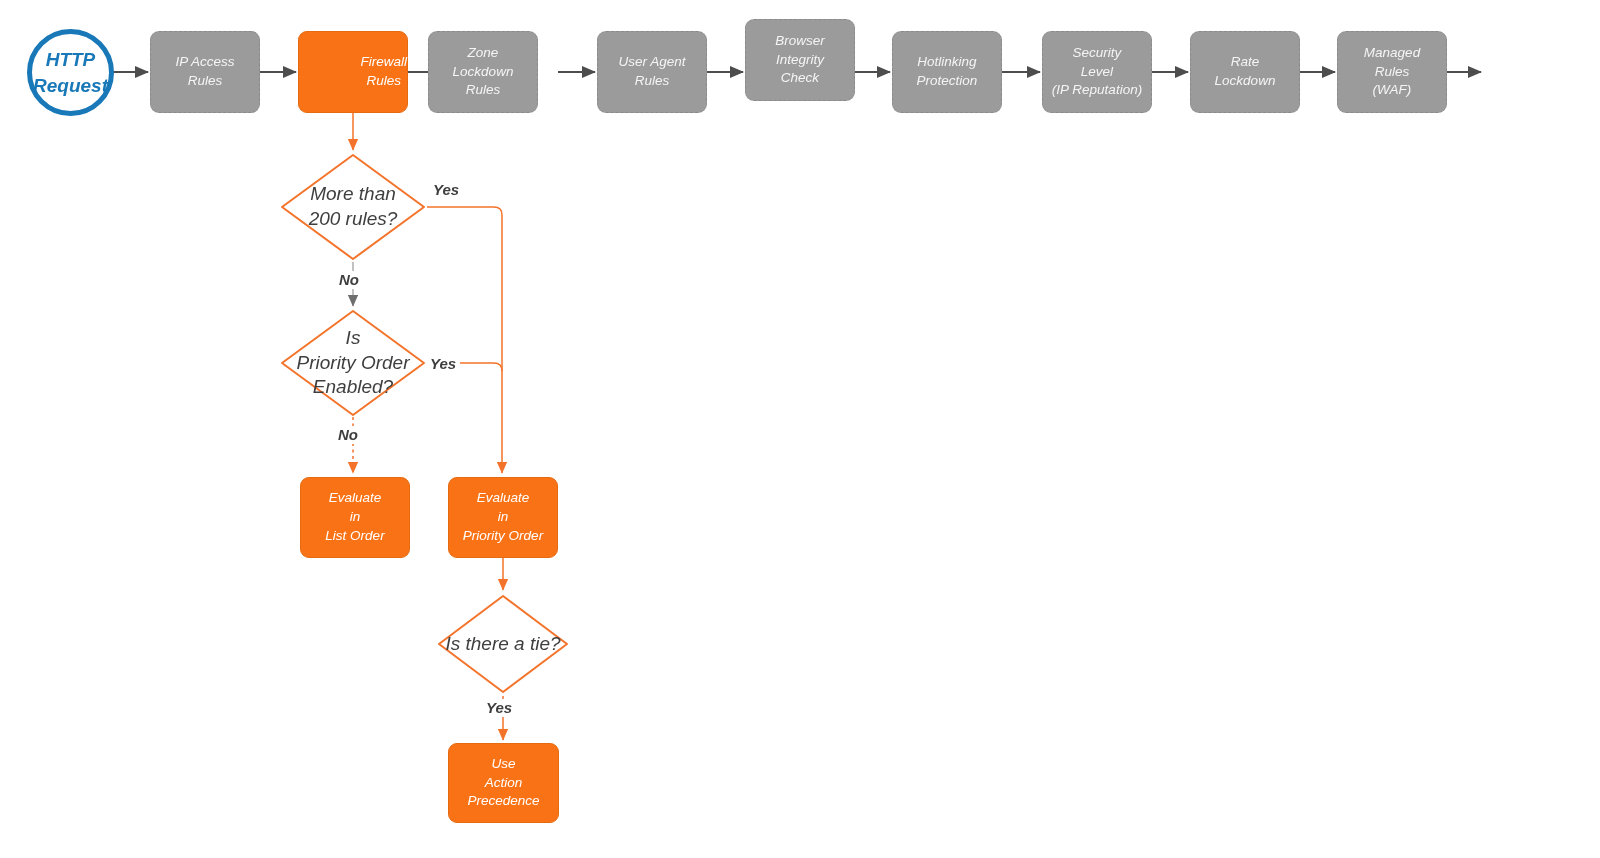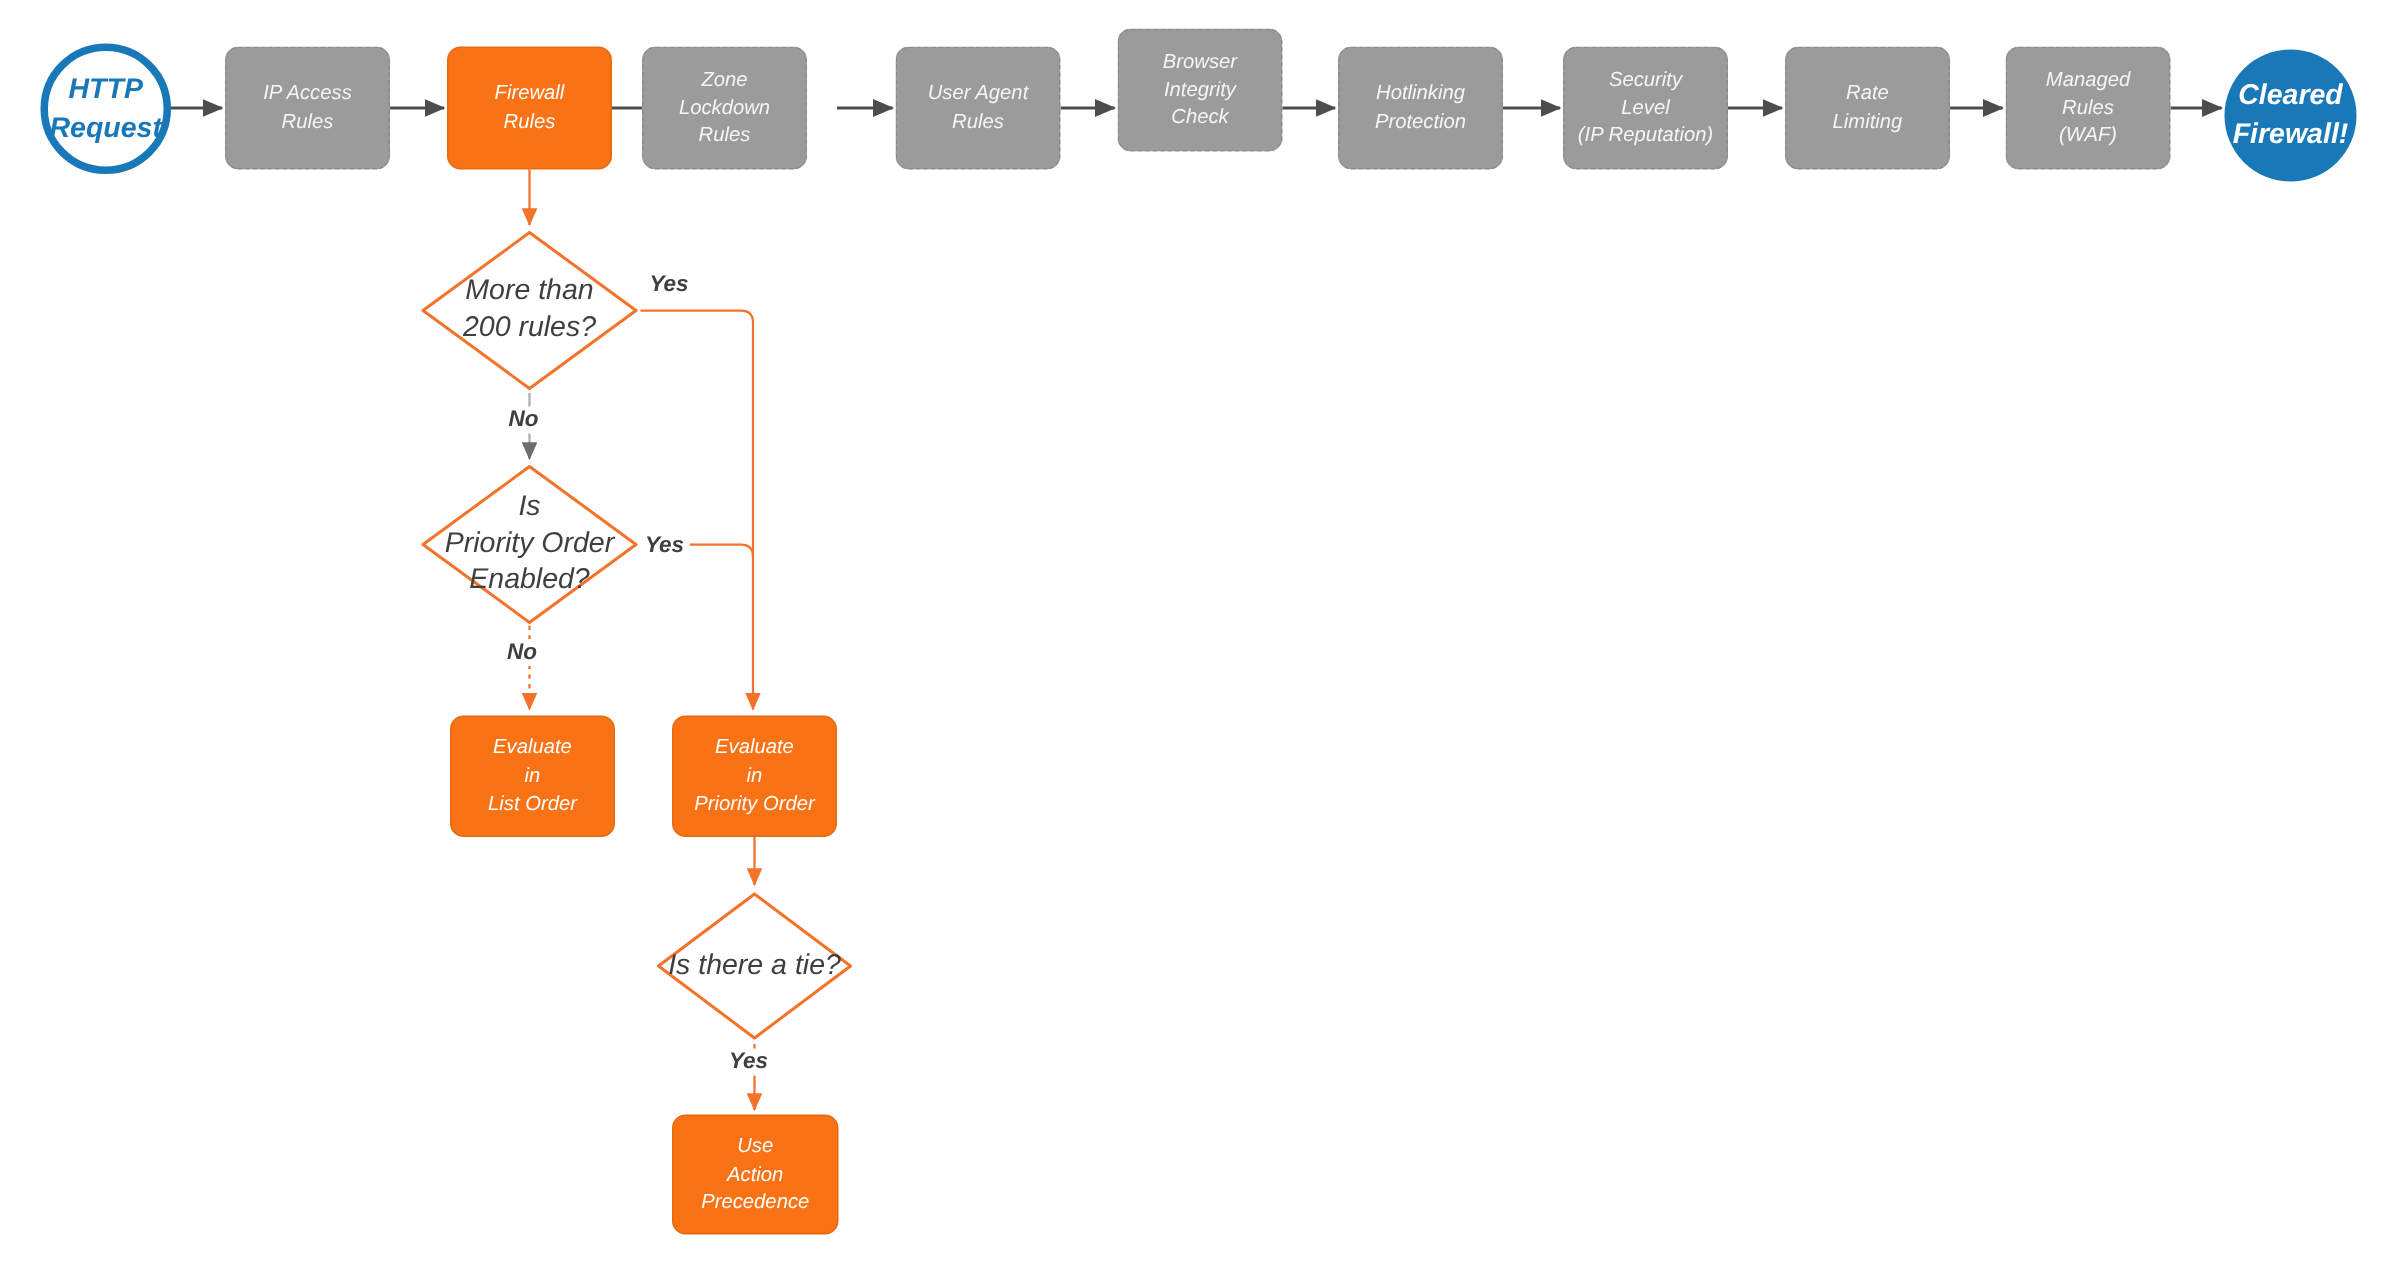--- a/index.html
+++ b/index.html
@@ -159,21 +159,21 @@
   <div class="node circle start">
     <span class="label">HTTP
 Request</span>
   </div>
 
   <div class="node box gray" style="left:150px; top:31px;">
     <span class="label">IP Access
 Rules</span>
   </div>
 
-  <div class="node box orange" style="left:298px; top:31px;">
+  <div class="node box orange" style="left:298px; top:31px;justify-content:flex-end;">
     <span class="label">Firewall
 Rules</span>
   </div>
 
   <div class="node box gray" style="left:428px; top:31px;">
     <span class="label">Zone
 Lockdown
 Rules</span>
   </div>
 
@@ -194,33 +194,29 @@
   </div>
 
   <div class="node box gray" style="left:1042px; top:31px;">
     <span class="label">Security
 Level
 (IP Reputation)</span>
   </div>
 
   <div class="node box gray" style="left:1190px; top:31px;">
     <span class="label">Rate
-Limiting</span>
+Lockdown</span>
   </div>
 
   <div class="node box gray" style="left:1337px; top:31px;">
     <span class="label">Managed
 Rules
 (WAF)</span>
   </div>
 
-  <div class="node circle end">
-    <span class="label">Cleared
-Firewall!</span>
-  </div>
 
   <div class="diamond" style="left:279px; top:152px; width:148px; height:110px;">
     <svg viewBox="0 0 148 110" preserveAspectRatio="none">
       <polygon points="74,3 145,55 74,107 3,55"></polygon>
     </svg>
     <div class="dlabel">More than
 200 rules?</div>
   </div>
 
   <div class="diamond" style="left:279px; top:308px; width:148px; height:110px;">

